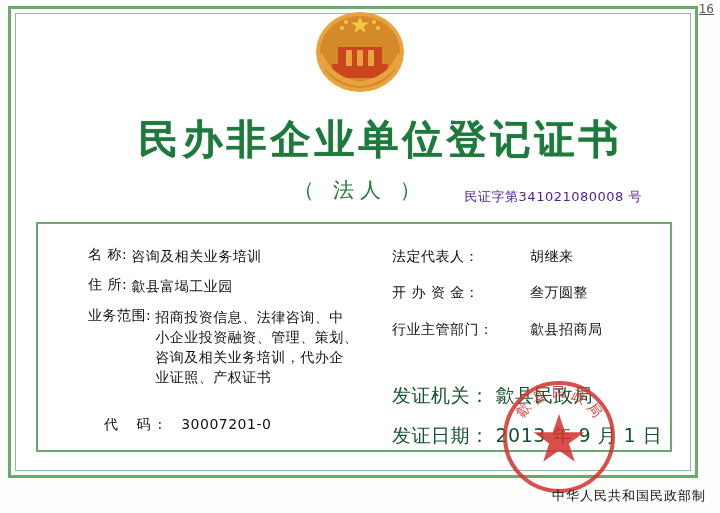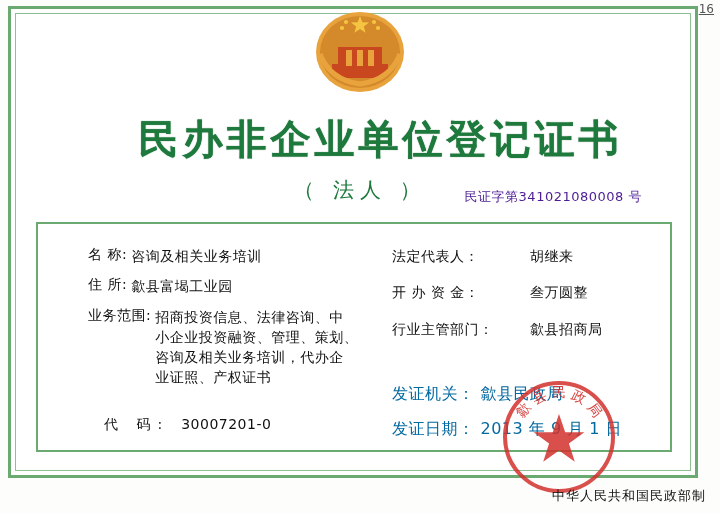--- a/index.html
+++ b/index.html
@@ -146,22 +146,22 @@
   }
   .row-right .lbl { min-width: 104px; text-align: justify; }
   .row-right .val { padding-left: 10px; }
 
   
   .issue-block {
     position: absolute;
     left: 356px;
     top: 160px;
     width: 268px;
-    font-size: 16px;
-    color: #0369a1;
+    font-size: 19px;
+    color: #14532d;
   }
   .issue-row {
     display: flex;
     align-items: baseline;
     margin-bottom: 12px;
     white-space: nowrap;
   }
   .issue-row .lbl { min-width: 74px; }
   .issue-row .val { padding-left: 6px; }
 

